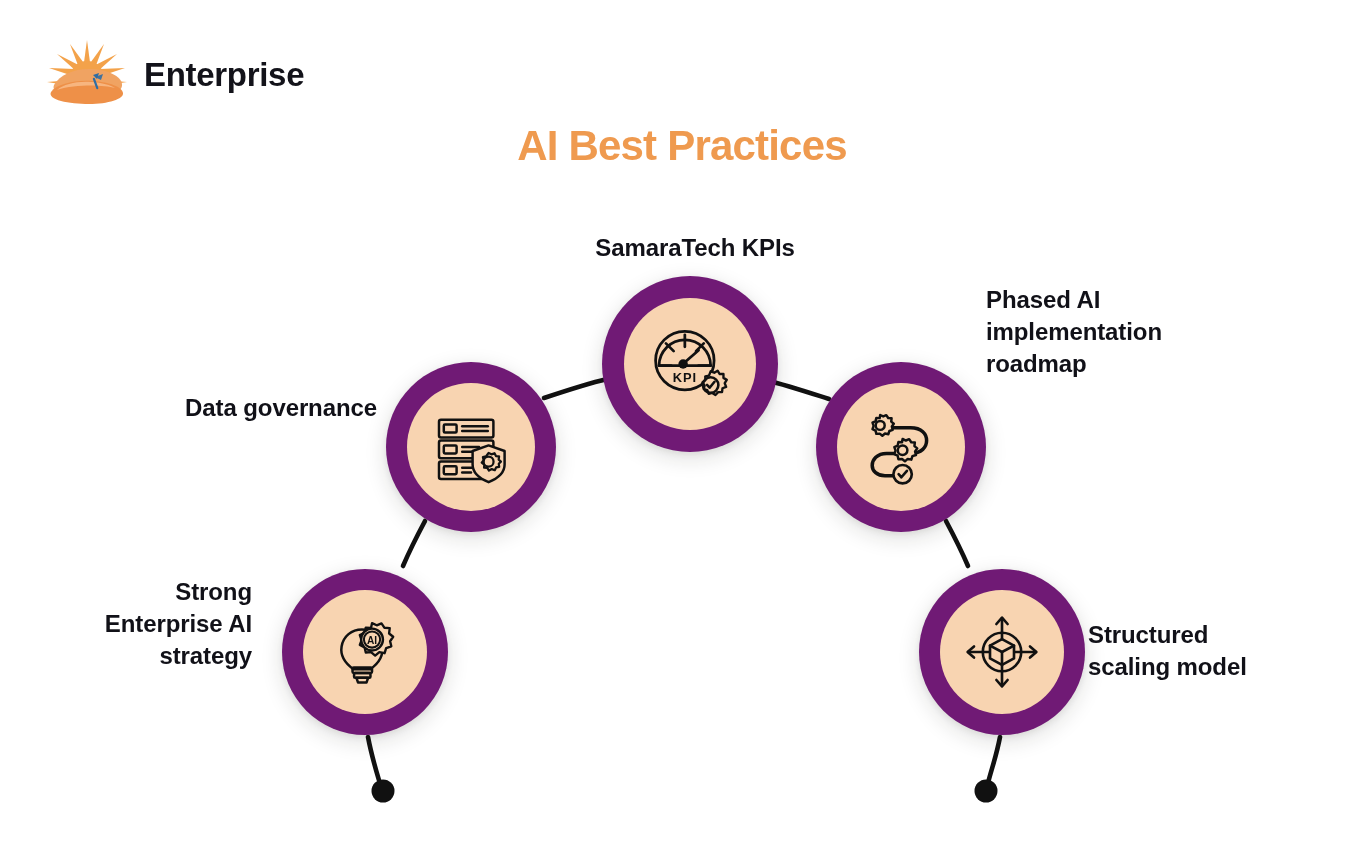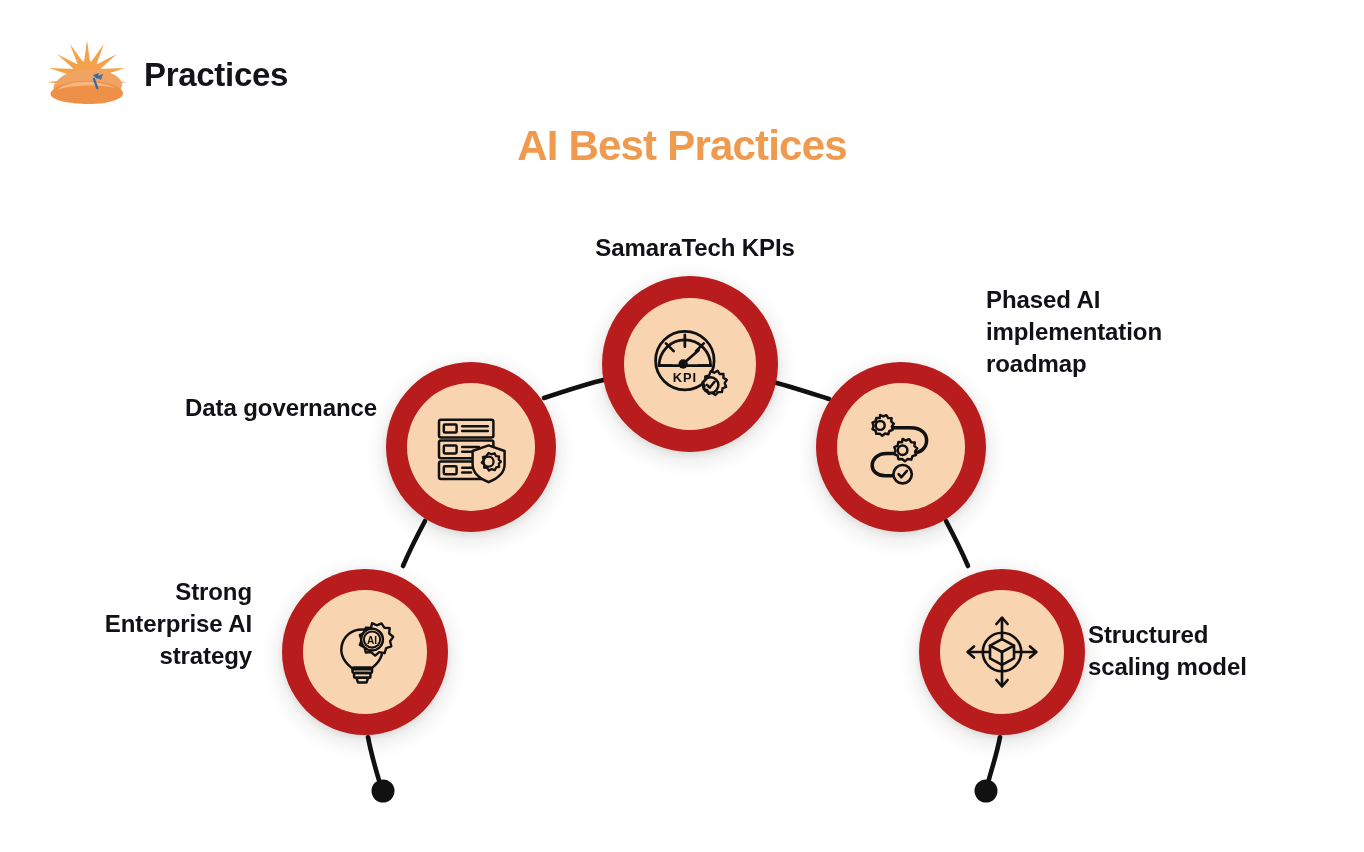--- a/index.html
+++ b/index.html
@@ -63,21 +63,21 @@
     left: 0;
     top: 0;
     width: 1364px;
     height: 852px;
   }
 
   
   .node {
     position: absolute;
     border-radius: 50%;
-    background: #b91c1c;
+    background: #701a75;
     box-shadow: 0 6px 22px rgba(30, 25, 20, 0.14),
                 0 2px 6px rgba(30, 25, 20, 0.07);
     display: flex;
     align-items: center;
     justify-content: center;
     z-index: 3;
   }
   .node-inner {
     border-radius: 50%;
     background: #f8d4b1;
@@ -150,21 +150,21 @@
 
         <path d="M13 52 C20 46 33 43 47 44 C58 44.8 67 47 71 50 C60 47 32 46 13 52 Z" fill="#f8bc8a" opacity="0.85"></path>
 
         <g fill="#2d6da4">
           <path d="M49 37 L55 35 L53 41 Z"></path>
           <path d="M51 39 L59 36 L57 42 Z" opacity="0.9"></path>
           <rect x="50.5" y="39.5" width="2.2" height="12" rx="1.1" transform="rotate(-20 51.6 45.5)"></rect>
         </g>
       </svg>
     </span>
-    <span class="brand-name">Practices</span>
+    <span class="brand-name">Enterprise</span>
   </div>
 
   <div class="page-title">AI Best Practices</div>
 
   <svg id="connectors" viewBox="0 0 1364 852" aria-hidden="true">
     <g fill="none" stroke="#111111" stroke-width="4.6" stroke-linecap="round">
 
       <path d="M381 787 C376 770 372 758 368 737"></path>
 
       <path d="M403 566 C409 552 417 536 425 521"></path>

